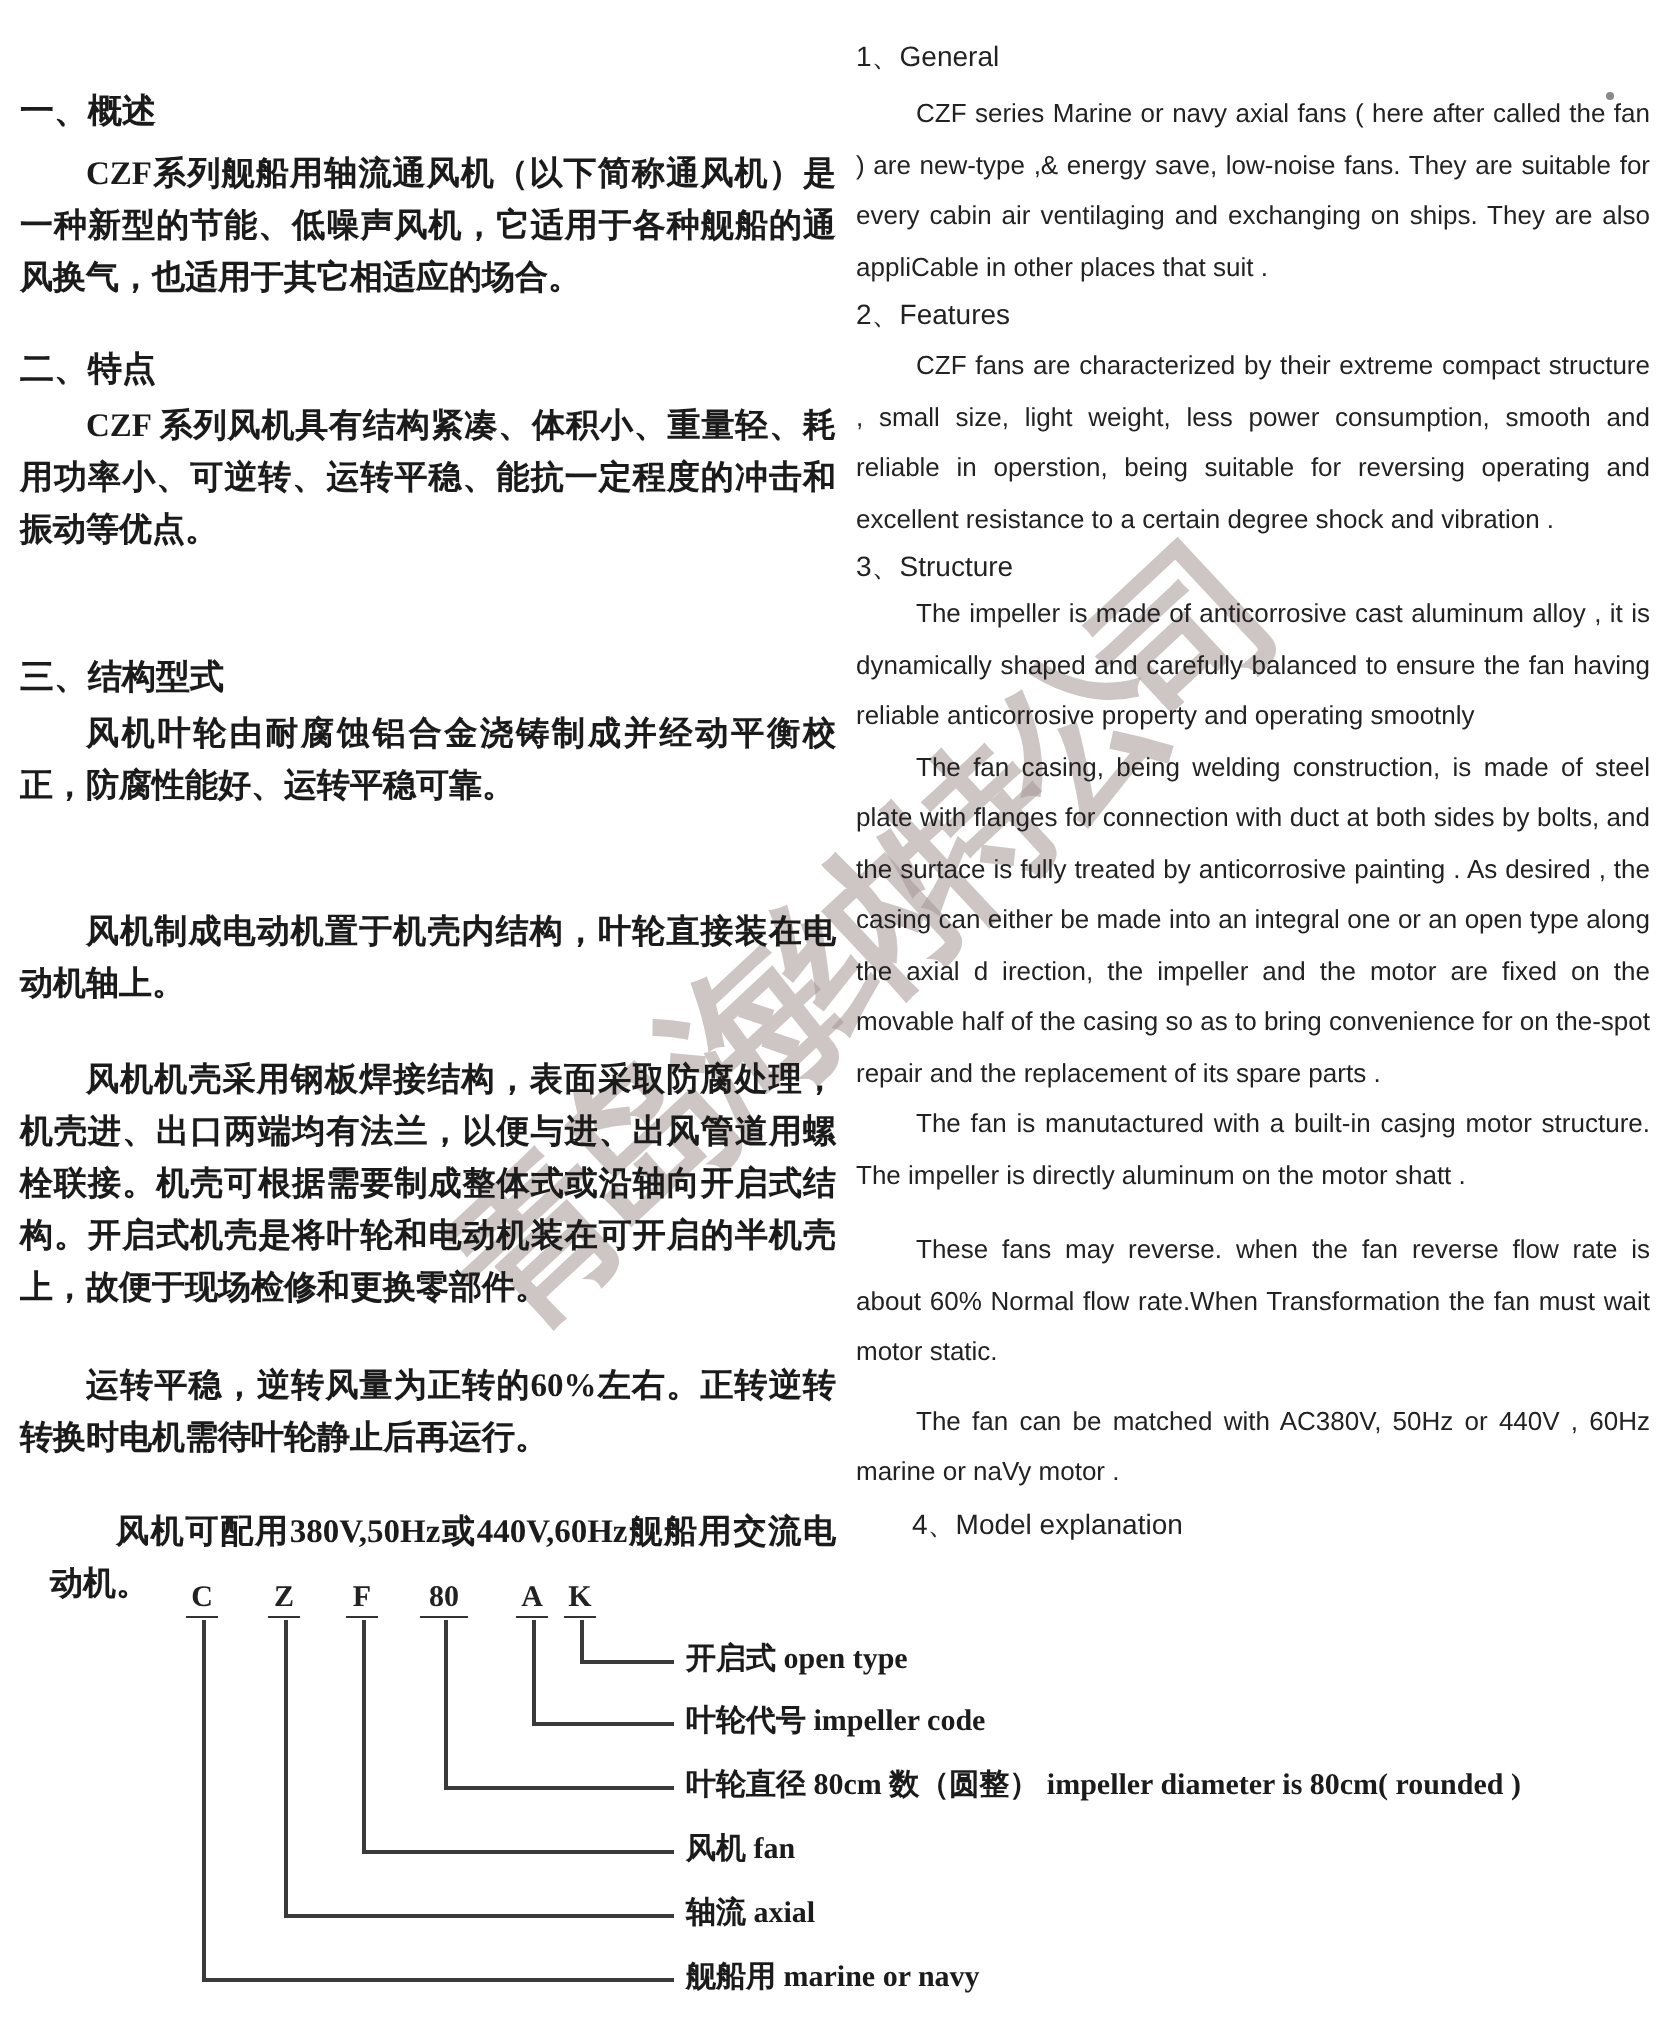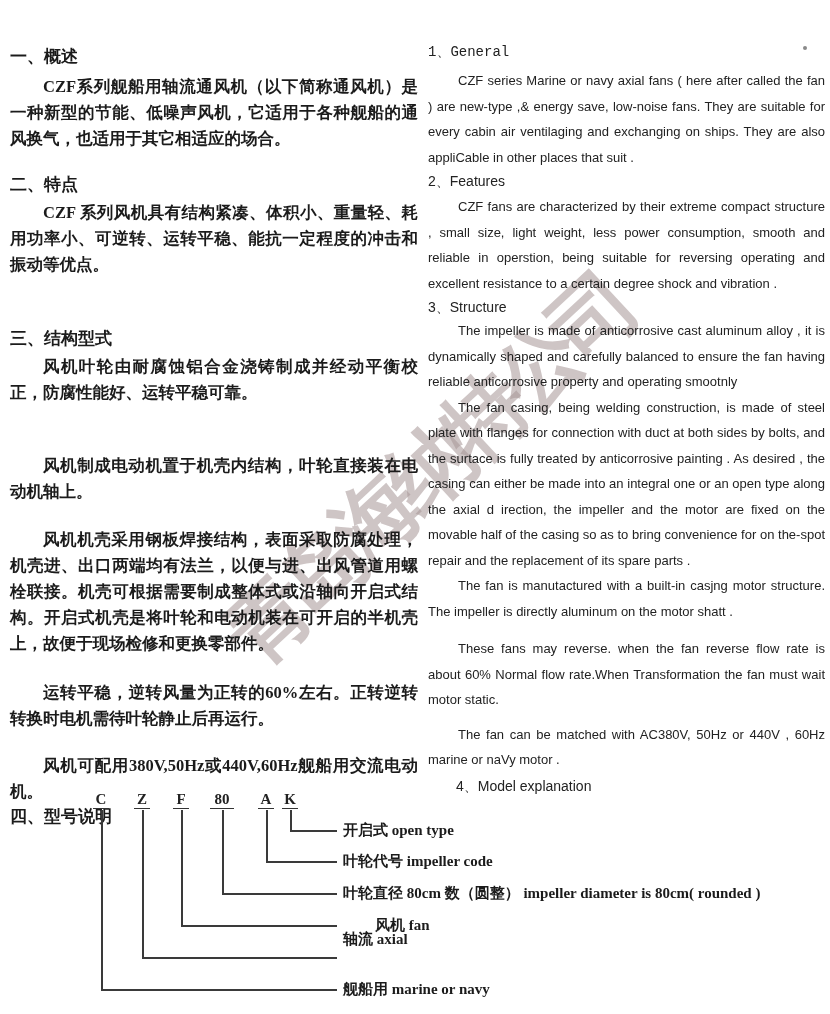--- a/index.html
+++ b/index.html
@@ -49,23 +49,23 @@
   }
   .col-left .h1{padding-top:47px;font-family:Liberation Mono, monospace;}
   .col-left .p1{margin-top:5px;}
   .col-left .h2{margin-top:22px;}
   .col-left .p2{margin-top:4px;}
   .col-left .h3{margin-top:50px;}
   .col-left .p3{margin-top:4px;}
   .col-left .p4{margin-top:22px;}
   .col-left .p5{margin-top:47px;}
   .col-left .p6{margin-top:23px;}
-  .col-left .p7{margin-top:21px;}
+  .col-left .p7{margin-top:21px;margin-left:15px;}
   .col-left .h4{margin-top:1px;}
-  .col-right .h1{padding-top:41px;font-family:Liberation Mono, monospace;}
+  .col-right .h1{padding-top:17px;}
   .col-right .p1{margin-top:5px;}
   .col-right .h2{margin-top:0px;}
   .col-right .p2{margin-top:2px;}
   .col-right .p6{margin-top:12px;}
   .col-right .p7{margin-top:9px;}
   .col-right .h4{margin-top:2px;padding-left:28px;}
   
   .diagram{position:absolute;left:0;top:780px;width:830px;height:234px;z-index:1;}
   .code-letter{
     position:absolute;top:11px;height:17px;
@@ -94,21 +94,20 @@
     <p class="cn-h h1">一、概述</p>
     <p class="cn-p p1">CZF系列舰船用轴流通风机（以下简称通风机）是一种新型的节能、低噪声风机，它适用于各种舰船的通风换气，也适用于其它相适应的场合。</p>
     <p class="cn-h h2">二、特点</p>
     <p class="cn-p p2">CZF 系列风机具有结构紧凑、体积小、重量轻、耗用功率小、可逆转、运转平稳、能抗一定程度的冲击和振动等优点。</p>
     <p class="cn-h h3">三、结构型式</p>
     <p class="cn-p p3">风机叶轮由耐腐蚀铝合金浇铸制成并经动平衡校正，防腐性能好、运转平稳可靠。</p>
     <p class="cn-p p5">风机制成电动机置于机壳内结构，叶轮直接装在电动机轴上。</p>
     <p class="cn-p p4">风机机壳采用钢板焊接结构，表面采取防腐处理，机壳进、出口两端均有法兰，以便与进、出风管道用螺栓联接。机壳可根据需要制成整体式或沿轴向开启式结构。开启式机壳是将叶轮和电动机装在可开启的半机壳上，故便于现场检修和更换零部件。</p>
     <p class="cn-p p6">运转平稳，逆转风量为正转的60%左右。正转逆转转换时电机需待叶轮静止后再运行。</p>
     <p class="cn-p p7">风机可配用380V,50Hz或440V,60Hz舰船用交流电动机。</p>
-    <p class="cn-h h4">四、型号说明</p>
   </div>
 
   <div class="col col-right">
     <p class="en-h h1">1、General</p>
     <p class="en-p p1">CZF series Marine or navy axial fans ( here after called the fan ) are new-type ,&amp; energy save, low-noise fans. They are suitable for every cabin air ventilaging and exchanging on ships. They are also appliCable in other places that suit .</p>
     <p class="en-h h2">2、Features</p>
     <p class="en-p p2">CZF fans are characterized by their extreme compact structure , small  size, light weight, less power consumption, smooth and reliable in operstion, being suitable for reversing operating and excellent resistance to a certain degree shock and vibration .</p>
     <p class="en-h h3">3、Structure</p>
     <p class="en-p p3">The impeller is made of anticorrosive cast aluminum alloy , it is dynamically shaped and carefully balanced to ensure the fan having reliable anticorrosive property and operating smootnly</p>
     <p class="en-p p4">The fan casing, being welding construction, is made of steel plate with flanges for connection with duct at both sides by bolts, and the surtace is fully treated by anticorrosive painting . As desired , the casing can either be made into an integral one or an open type along the axial d irection, the impeller and the motor are fixed on the movable half of the casing so as to bring convenience for on the-spot repair and the replacement of its spare parts .</p>
@@ -137,20 +136,20 @@
     <div class="hline" style="left:290px;top:50px;width:47px;"></div>
     <div class="hline" style="left:266px;top:81px;width:71px;"></div>
     <div class="hline" style="left:222px;top:113px;width:115px;"></div>
     <div class="hline" style="left:181px;top:145px;width:156px;"></div>
     <div class="hline" style="left:142px;top:177px;width:195px;"></div>
     <div class="hline" style="left:101px;top:209px;width:236px;"></div>
 
     <div class="diag-label" style="top:40px;font-family:Liberation Serif, serif;">开启式 open type</div>
     <div class="diag-label" style="top:71px;">叶轮代号 impeller code</div>
     <div class="diag-label" style="top:103px;">叶轮直径 80cm 数（圆整）  impeller diameter is 80cm( rounded )</div>
-    <div class="diag-label" style="top:135px;margin-left:32px;">风机 fan</div>
-    <div class="diag-label" style="top:149px;text-align:right;">轴流 axial</div>
+    <div class="diag-label" style="top:135px;">风机 fan</div>
+    <div class="diag-label" style="top:167px;text-align:right;">轴流 axial</div>
     <div class="diag-label" style="top:199px;">舰船用  marine or navy</div>
   </div>
 
   <div class="speck"></div>
 
 </div>
 
 </body></html>

